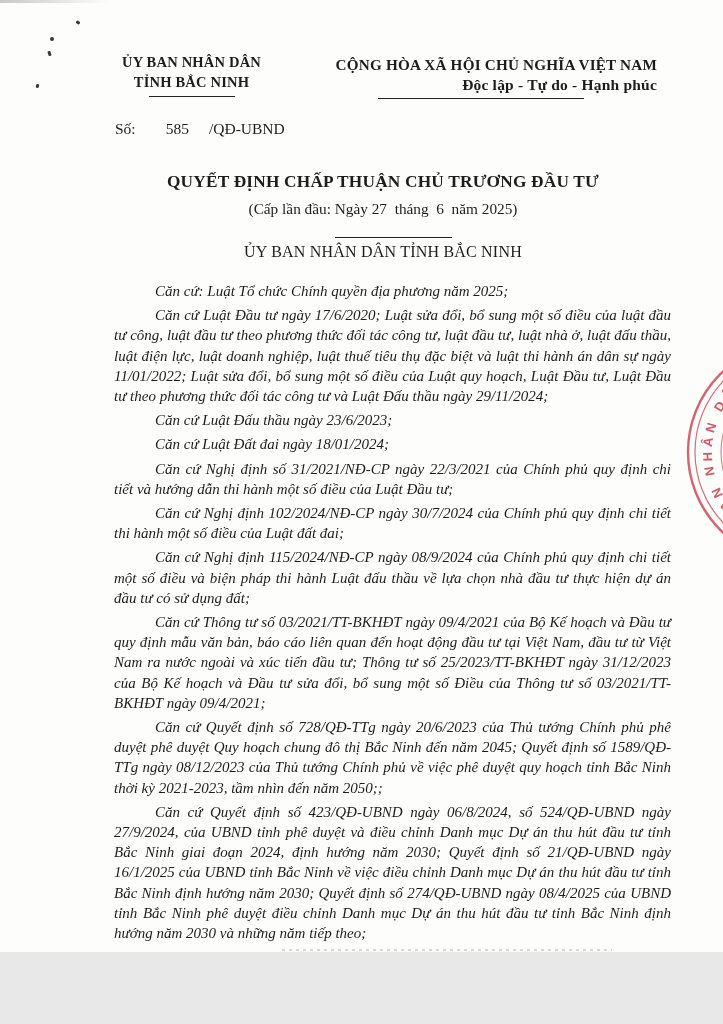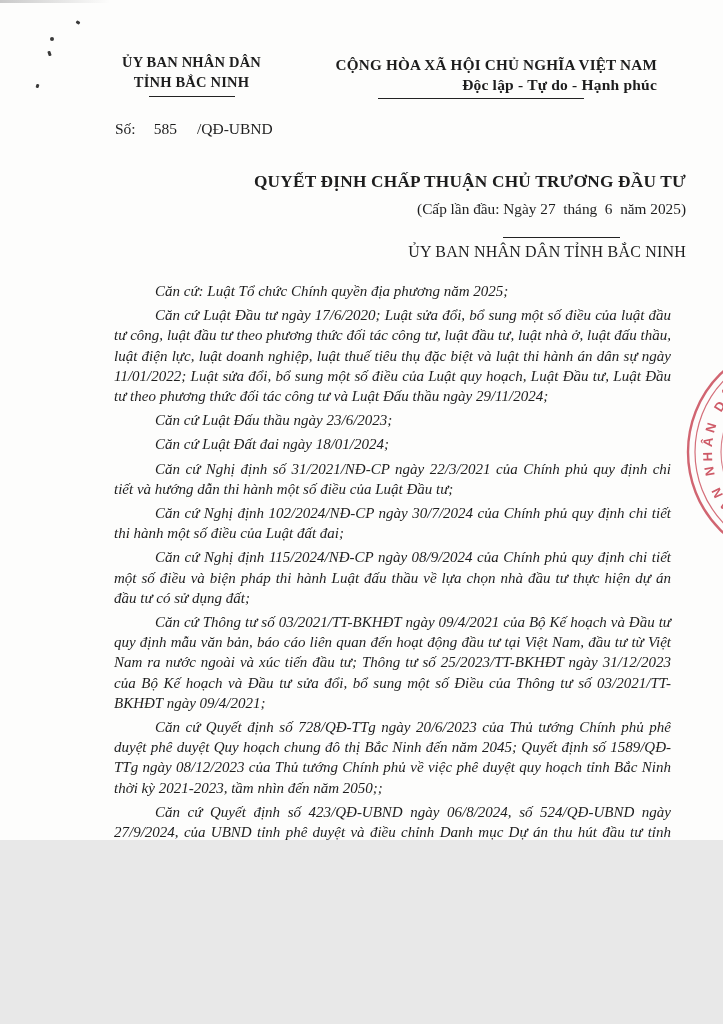--- a/index.html
+++ b/index.html
@@ -1,39 +1,39 @@
 <!DOCTYPE html>
 <html><head>
 <meta charset="utf-8">
 <style>
   html,body { margin:0; padding:0; background:#e8e8e8; }
   .page {
-    position:relative; width:723px; height:840px; margin:0 auto;
+    position:relative; width:723px; height:952px; margin:0 auto;
     background:#fdfdfc; overflow:hidden;
     font-family:"Liberation Serif", serif; color:#1d1d1d;
   }
   
   .hdr-left {
     position:absolute; left:104px; top:52px; width:175px;
     text-align:center; font-weight:bold; font-size:14.5px; line-height:20px;
     letter-spacing:.2px;
   }
   .hdr-left .rule { width:86px; height:0; border-bottom:1.6px solid #232323; margin:4px auto 0; }
   .hdr-right {
     position:absolute; left:305px; top:55px; width:352px;
     text-align:right; font-weight:bold; letter-spacing:.2px;
   }
   .hdr-right .l1 { font-size:15.2px; line-height:19px; }
   .hdr-right .l2 { font-size:15.5px; line-height:21px; }
   .hdr-right .rule { width:206px; height:0; border-bottom:1.6px solid #232323; margin:3px auto 0; }
   .doc-no { position:absolute; left:115px; top:120px; font-size:15.5px; white-space:pre; }
-  .doc-no .num { margin-left:18px;text-align:right; }
+  .doc-no .num { margin-left:30px;text-align:right; }
   .doc-no .typ { margin-left:20px;margin-top:40px; }
   
-  .title-block { position:absolute; left:80px; top:172px; width:606px; text-align:right; }
+  .title-block { position:absolute; left:80px; top:172px; width:606px; text-align:center; }
   .doc-title { font-size:17.3px; font-weight:bold; letter-spacing:.2px; }
   .doc-subtitle { margin-top:8px; font-size:15.3px; white-space:pre; }
   .doc-subtitle .u { border-bottom:1.5px solid #232323; padding-bottom:20px; }
   .doc-issuer { margin-top:25px; font-size:16px; font-weight:normal; letter-spacing:.2px; }
   
   .body-text {
     position:absolute; left:114px; top:281px; width:557px;
     font-style:italic; font-size:15px; line-height:20.2px; text-align:justify;
   }
   .body-text p { margin:0 0 4px 0; text-indent:41px; }

